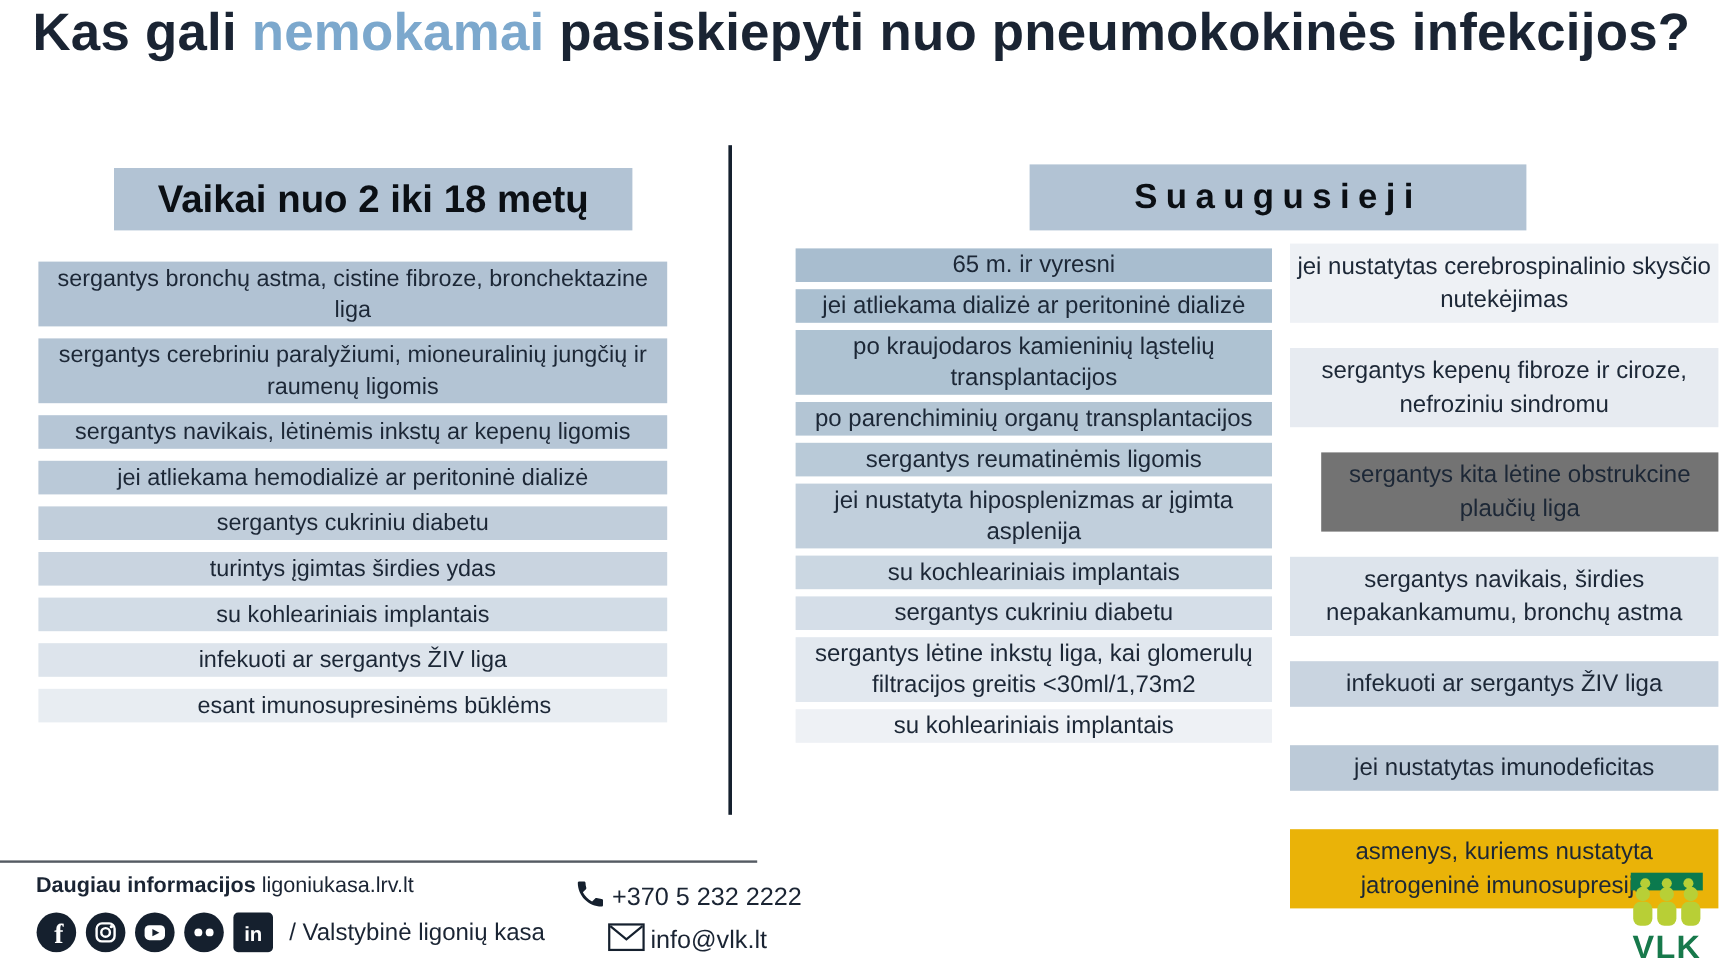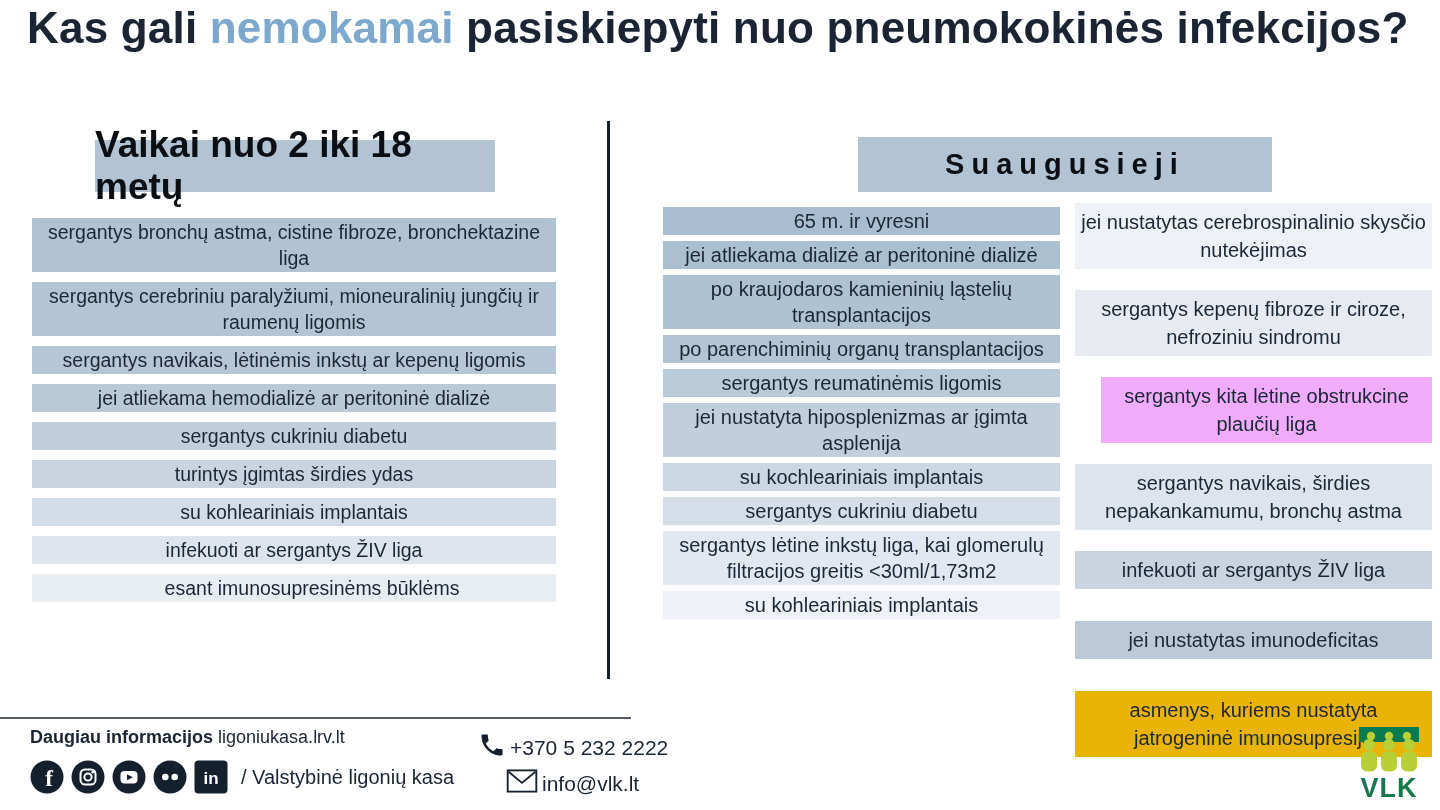--- a/index.html
+++ b/index.html
@@ -15,21 +15,21 @@
     font-size:44px; font-weight:700; line-height:1.18; color:#1a2433;
     letter-spacing:0.2px;
   }
   .main-title .hl { color:#7ca8cd; }
 
   
   .group-header {
     position:absolute; display:flex; align-items:center; justify-content:center;
     background:#b2c3d4; color:#0b0f14; font-weight:700;
   }
-  .children-header { left:95px; top:140px; width:400px; height:52px; font-size:37px; }
+  .children-header { left:95px; top:140px; width:432px; height:52px; font-size:32px; }
   .adults-header   { left:858px; top:137px; width:414px; height:55px; font-size:29px; letter-spacing:7px; }
 
   
   .divider-v { position:absolute; left:607px; top:121px; width:3px; height:558px; background:#15202e; }
 
   
   .item { text-align:center; color:#1c2736; }
 
   .col-children { position:absolute; left:32px; top:218px; width:524px; display:flex; flex-direction:column; gap:10px; }
   .col-children .item { font-size:19.5px; line-height:26px; padding:1px 8px; }
@@ -93,21 +93,21 @@
     <div class="item" style="background: rgb(193, 207, 220);">jei nustatyta hiposplenizmas ar įgimta asplenija</div>
     <div class="item" style="background: rgb(203, 215, 226);">su kochleariniais implantais</div>
     <div class="item" style="background: rgb(213, 222, 232);">sergantys cukriniu diabetu</div>
     <div class="item" style="background: rgb(226, 232, 239);">sergantys lėtine inkstų liga, kai glomerulų filtracijos greitis &lt;30ml/1,73m2</div>
     <div class="item" style="background: rgb(238, 241, 245);">su kohleariniais implantais</div>
   </div>
 
   <div class="col-adults2">
     <div class="item" style="background: rgb(238, 241, 245);">jei nustatytas cerebrospinalinio skysčio nutekėjimas</div>
     <div class="item" style="background: rgb(231, 235, 241);">sergantys kepenų fibroze ir ciroze, nefroziniu sindromu</div>
-    <div class="item" style="background: #f0abfc; margin-left: 26px;">sergantys kita lėtine obstrukcine plaučių liga</div>
+    <div class="item" style="background: #737373; margin-left: 26px;">sergantys kita lėtine obstrukcine plaučių liga</div>
     <div class="item" style="background: rgb(221, 228, 236);">sergantys navikais, širdies nepakankamumu, bronchų astma</div>
     <div class="item" style="background: rgb(201, 212, 224);">infekuoti ar sergantys ŽIV liga</div>
     <div class="item" style="background: rgb(188, 202, 216);">jei nustatytas imunodeficitas</div>
     <div class="item" style="background: #eab308;">asmenys, kuriems nustatyta jatrogeninė imunosupresija</div>
   </div>
 
   <div class="footer-rule"></div>
 
   <div class="more-info">
     <span class="lbl">Daugiau informacijos</span>

